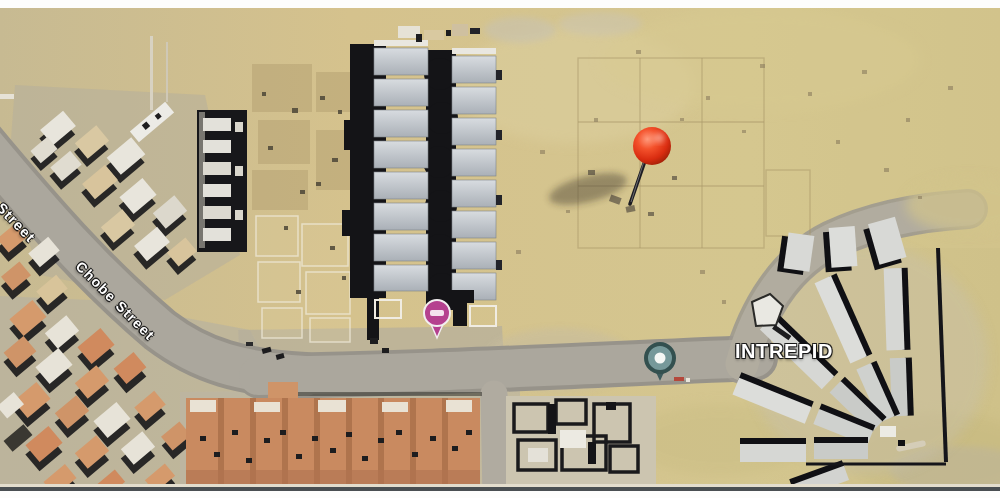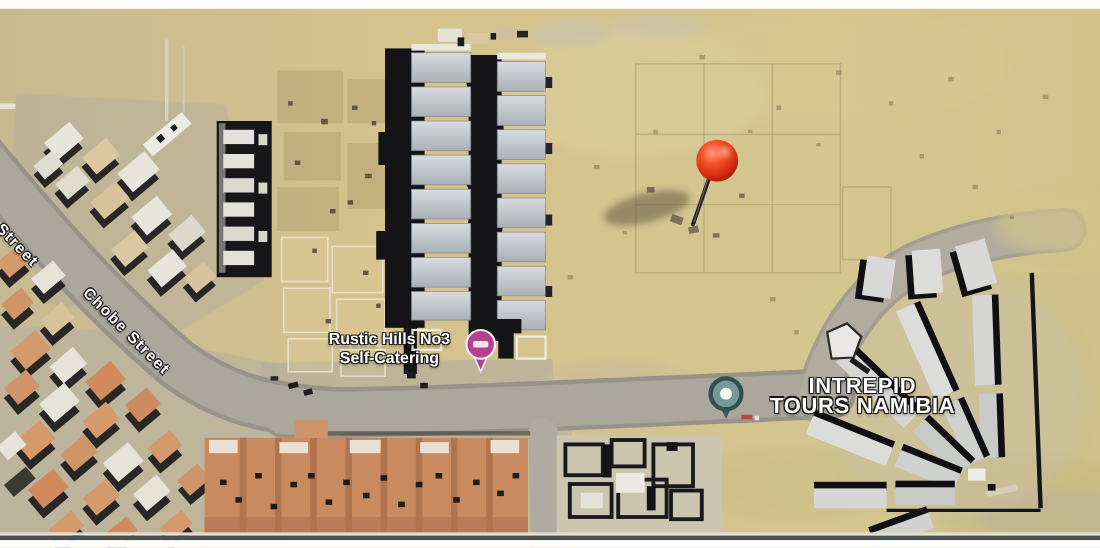--- a/index.html
+++ b/index.html
@@ -524,28 +524,23 @@
     <polygon points="654,368 666,368 660,381" fill="#3d5a5c"></polygon>
     <circle cx="660" cy="358" r="14" fill="#76999a" stroke="#33504f" stroke-width="4"></circle>
     <circle cx="660" cy="358" r="5.5" fill="#f5f8f5"></circle>
   </g>
 </svg>
 
 <div class="map-label street partial-street">e Street</div>
 
 <div class="map-label street chobe-street">Chobe Street</div>
 
-<div class="map-label poi rustic">
-  <div class="l1">Rustic Hills No3</div>
-  <div class="l2">Self-Catering</div>
-</div>
 
 <div class="map-label poi intrepid">
   <div class="l1">INTREPID</div>
-  <div class="l2">TOURS NAMIBIA</div>
 </div>
 
 <div class="gap-line"></div>
 <div class="divider-line"></div>
 <div class="border-bottom"></div>
 <div class="border-top"></div>
 
 </div>
 
 </body></html>

